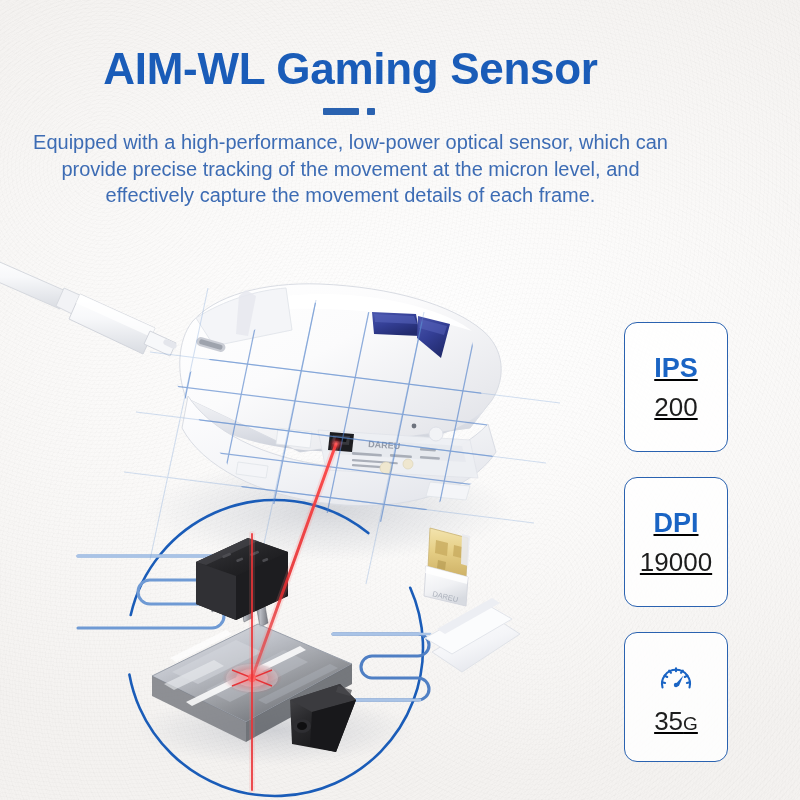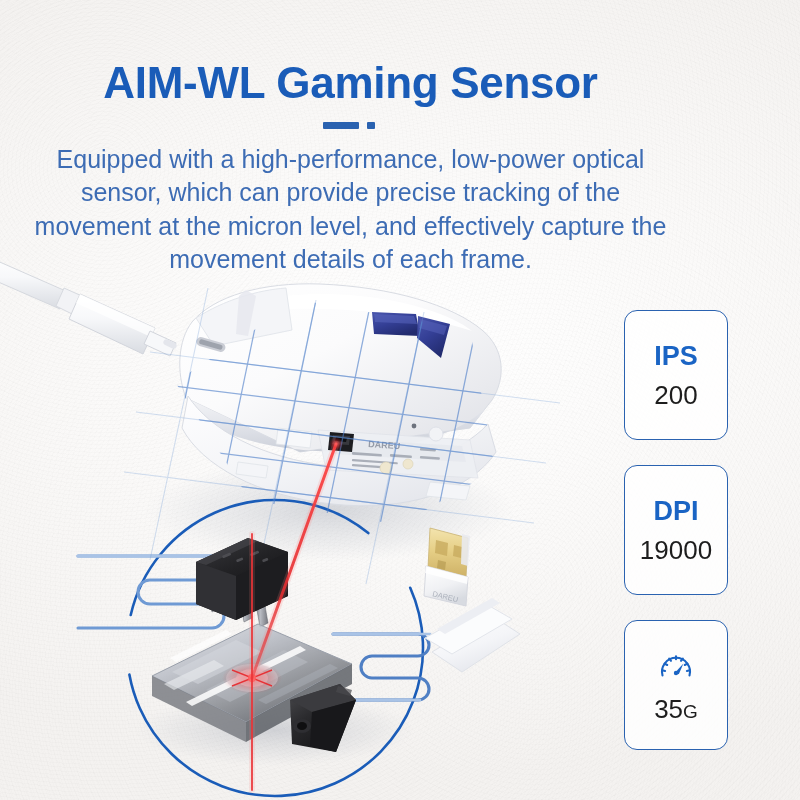--- a/index.html
+++ b/index.html
@@ -29,21 +29,21 @@
     background-image:
       repeating-radial-gradient(circle at 13% 21%, rgba(0,0,0,.022) 0 1px, rgba(255,255,255,0) 1px 4px),
       repeating-radial-gradient(circle at 67% 73%, rgba(0,0,0,.020) 0 1px, rgba(255,255,255,0) 1px 5px),
       repeating-radial-gradient(circle at 41% 87%, rgba(0,0,0,.016) 0 1px, rgba(255,255,255,0) 1px 3px),
       repeating-linear-gradient(27deg, rgba(0,0,0,.012) 0 1px, rgba(255,255,255,0) 1px 6px);
   }
 
   
   #header {
     position: absolute;
-    top: 14px; left: 0;
+    top: 0; left: 0;
     width: 701px;
     text-align: center;
     z-index: 6;
   }
   #title {
     margin: 0;
     padding-top: 46px;
     font-size: 44px;
     font-weight: 700;
     letter-spacing: -.3px;
@@ -66,33 +66,34 @@
   #divider .dot {
     position: absolute;
     left: 44px; top: 0;
     width: 8px; height: 7px;
     background: #2a62b0;
     border-radius: 1px;
   }
   #subtitle {
     margin: 14px auto 0;
     width: 640px;
-    font-size: 25px;
+    font-size: 20px;
     line-height: 1.33;
     color: #3d6cb4;
     font-weight: 400;
   }
 
   
   #spec-cards {
     position: absolute;
     right: 72px;
-    top: 310px;
+    top: 322px;
     width: 104px;
     z-index: 6;
+    text-decoration: underline;
   }
   .spec-card {
     width: 104px;
     height: 130px;
     border: 1.6px solid #2a62b0;
     border-radius: 13px;
     background: rgba(255,255,255,.82);
     display: flex;
     flex-direction: column;
     align-items: center;

